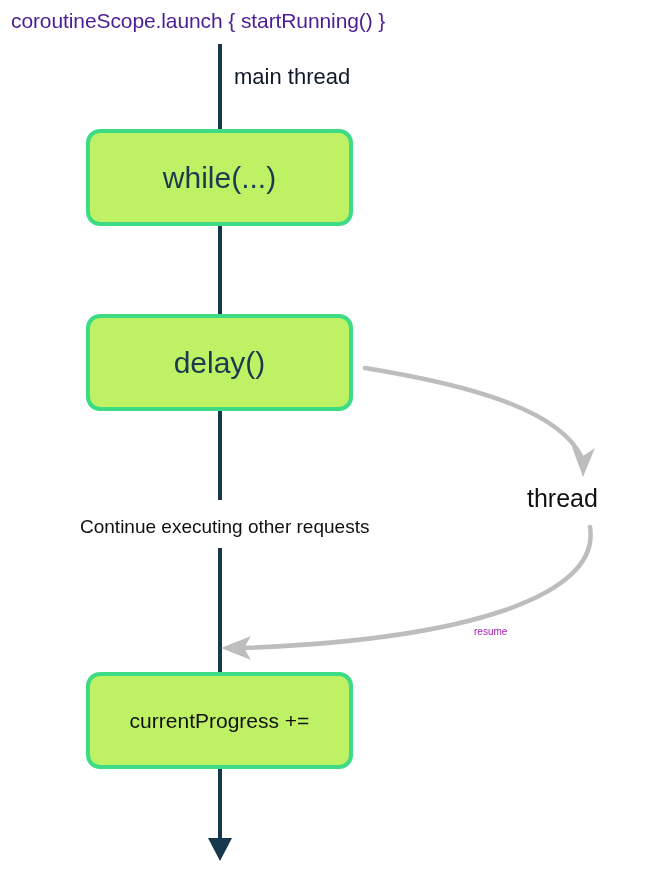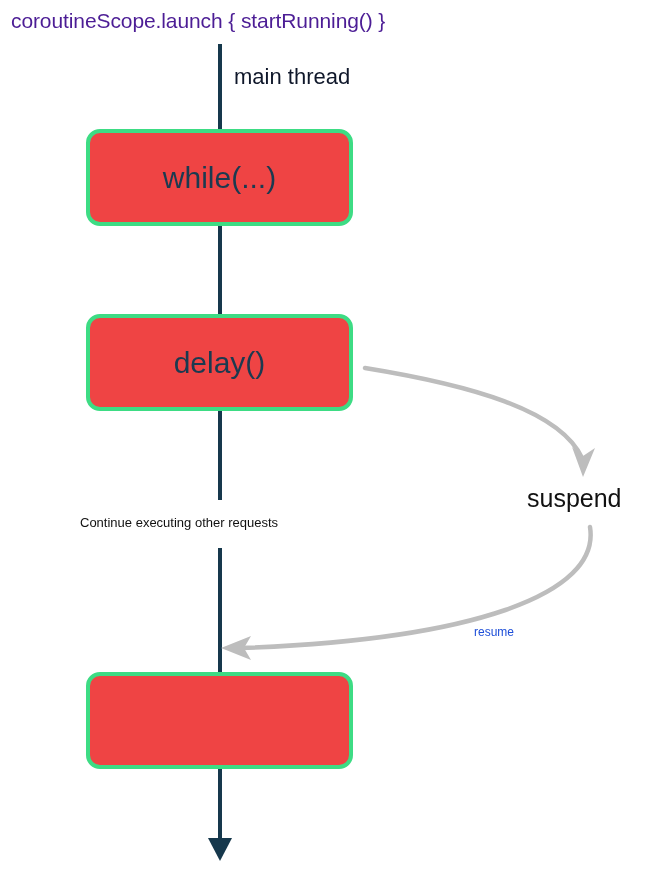--- a/index.html
+++ b/index.html
@@ -51,43 +51,43 @@
   #main-thread-label {
     left: 234px;
     top: 64px;
     font-size: 22px;
     color: #0f172a;
   }
 
   #continue-label {
     left: 80px;
     top: 516px;
-    font-size: 13px;
+    font-size: 19px;
     color: #111111;
   }
 
   #suspend-label {
     left: 527px;
     top: 484px;
     font-size: 25px;
     color: #111111;
   }
 
   #resume-label {
     left: 474px;
     top: 626px;
-    font-size: 12px;
-    color: #1d4ed8;
+    font-size: 10px;
+    color: #a21caf;
   }
 
   
   .node-box {
     position: absolute;
     box-sizing: border-box;
-    background: #ef4444;
+    background: #bef264;
     border: 4px solid #3ddc84;
     border-radius: 14px;
     display: flex;
     align-items: center;
     justify-content: center;
     text-align: center;
   }
 
   #node-while {
     left: 86px;
@@ -150,22 +150,22 @@
 
   <div class="node-box" id="node-while">
     <span class="node-label-lg">while(...)</span>
   </div>
 
   <div class="node-box" id="node-delay">
     <span class="node-label-lg">delay()</span>
   </div>
 
   <div class="node-box" id="node-progress">
-    <span class="node-label-sm"><br></span>
+    <span class="node-label-sm"><span>currentProgress +=</span><br></span>
   </div>
 
   <div class="txt" id="continue-label">Continue executing other requests</div>
 
-  <div class="txt" id="suspend-label">suspend</div>
+  <div class="txt" id="suspend-label">thread</div>
 
   <div class="txt" id="resume-label">resume</div>
 
 </div>
 
 </body></html>

